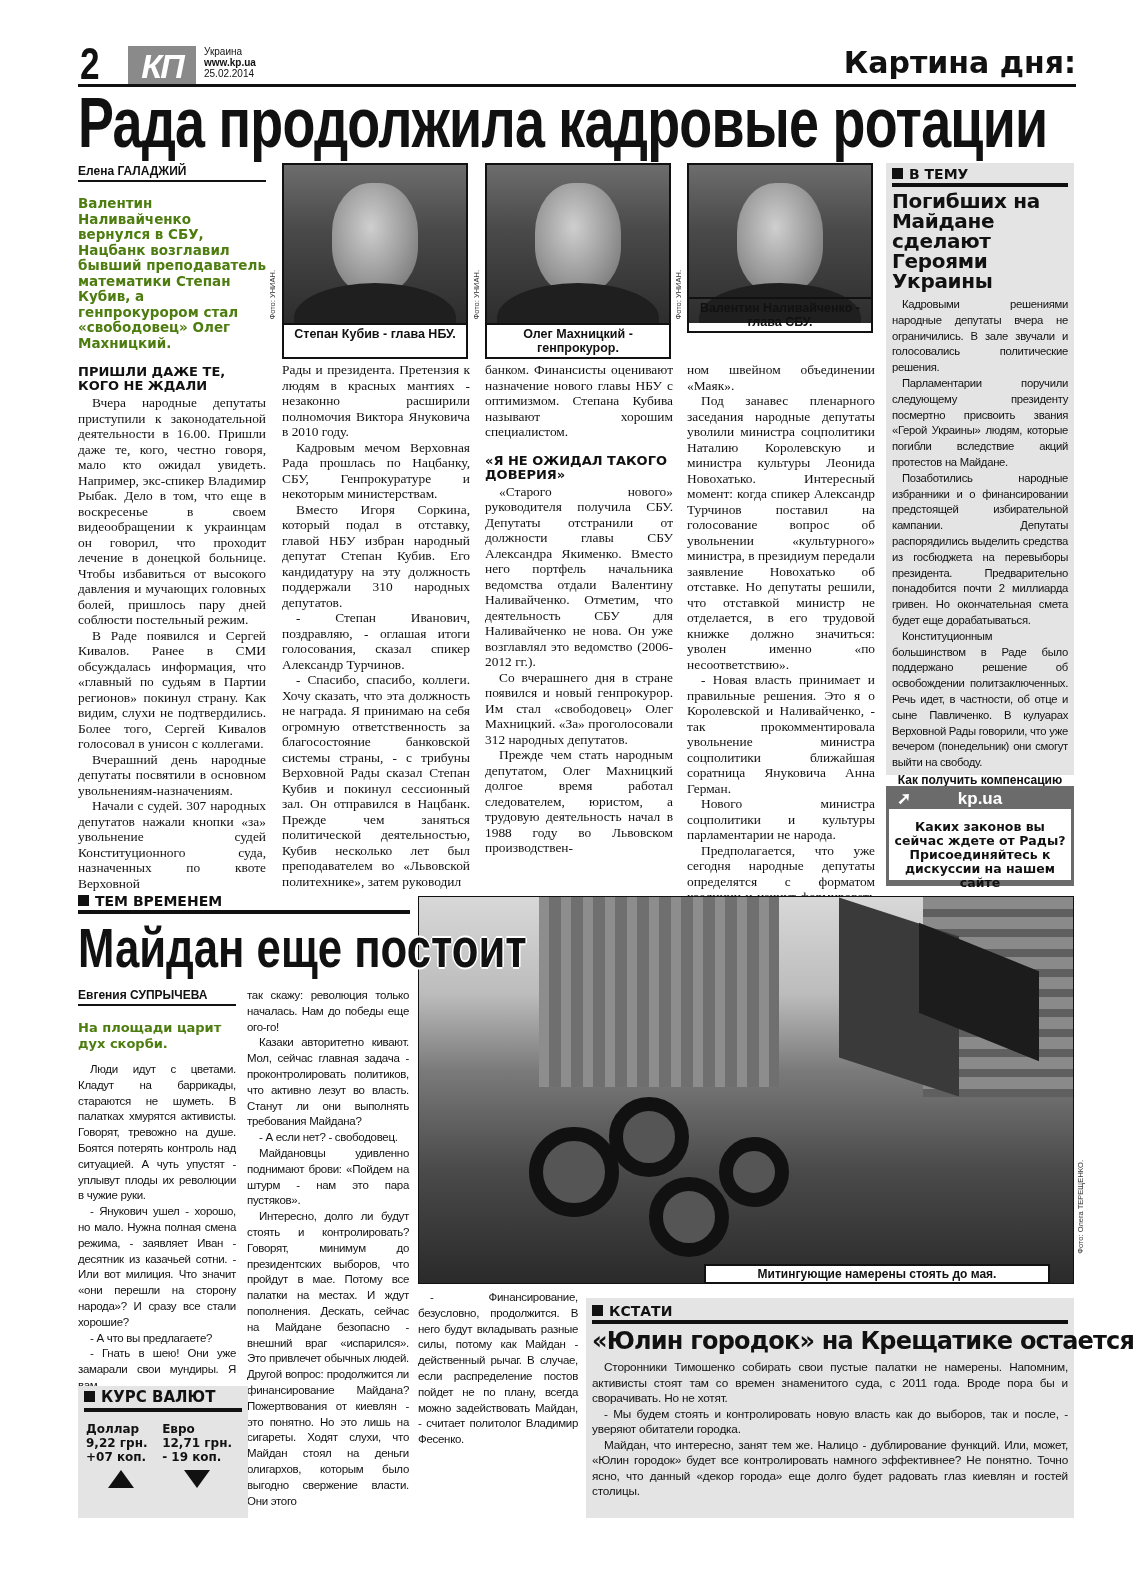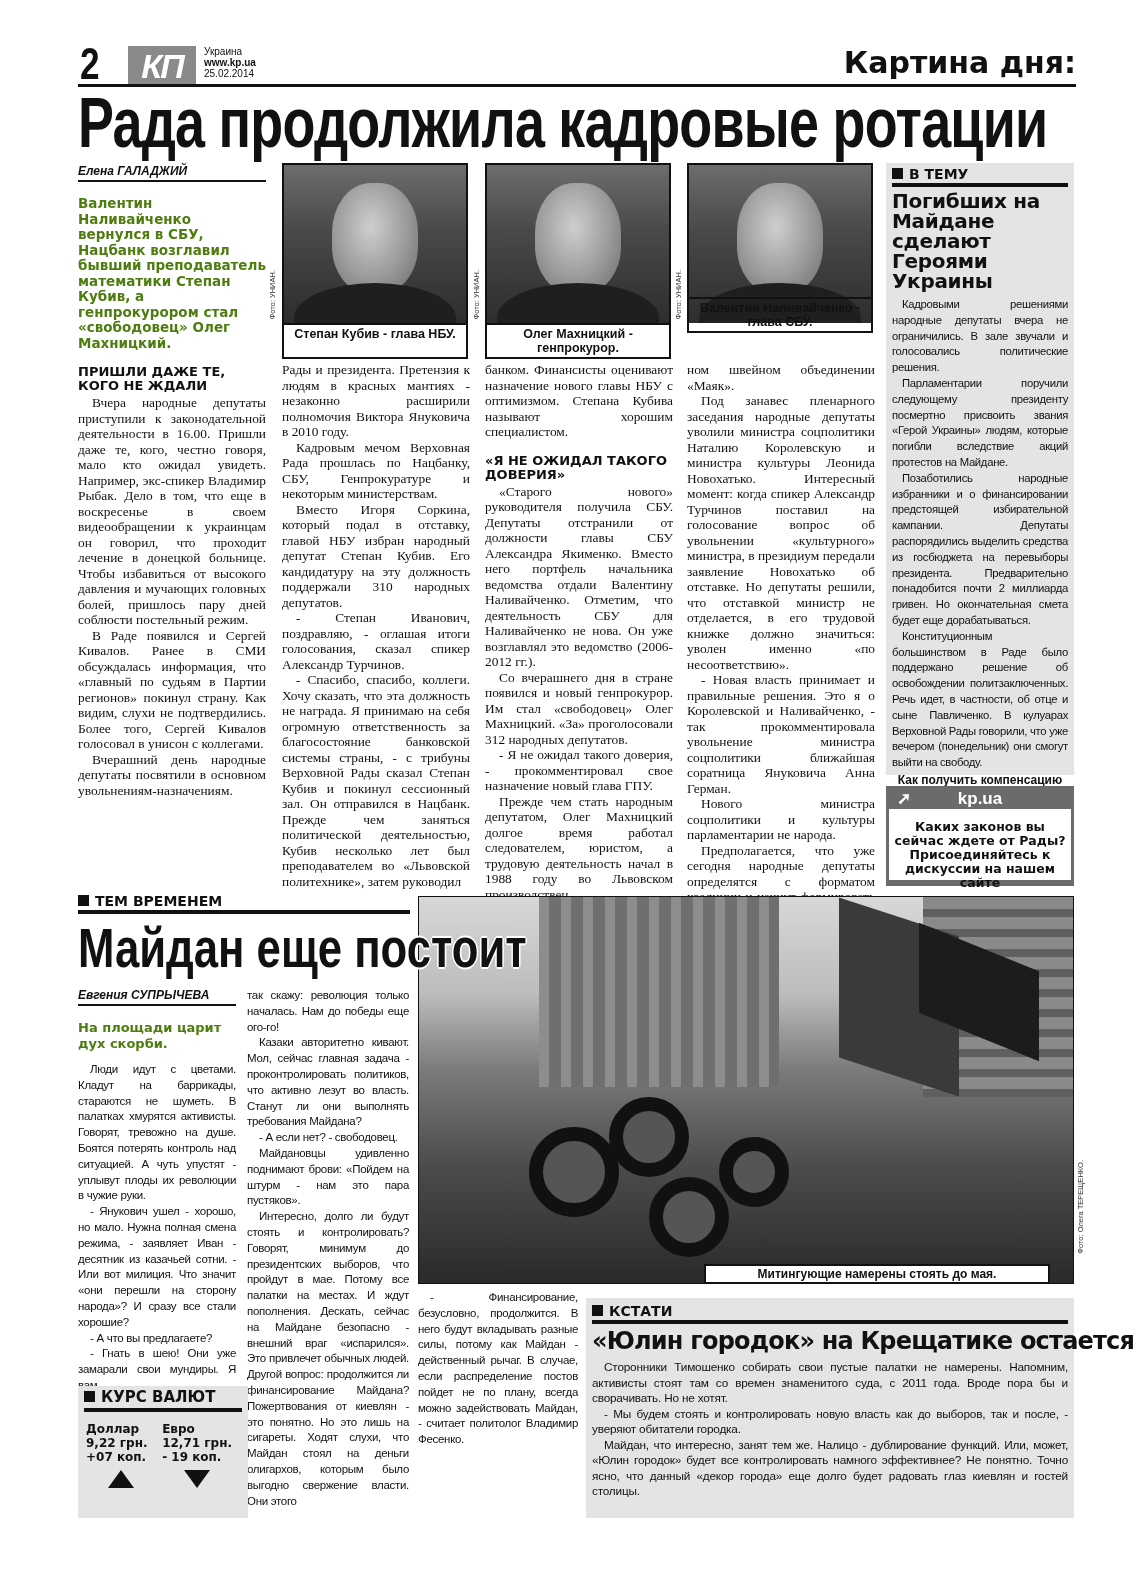--- a/index.html
+++ b/index.html
@@ -7,21 +7,21 @@
   .abs { position: absolute; }
   
   .page-num { left: 80px; top: 42px; font-family: "Liberation Sans", sans-serif; font-weight: bold; font-size: 44px; line-height: 44px; transform: scaleX(0.8); transform-origin: left; }
   .logo { left: 128px; top: 46px; width: 68px; height: 40px; background: #8a8a8a; color: #fff; font-family: "Liberation Sans", sans-serif; font-weight: bold; font-style: italic; font-size: 34px; line-height: 40px; text-align: center; letter-spacing: -2px; }
   .meta { left: 204px; top: 46px; font-family: "Liberation Sans", sans-serif; font-size: 10px; line-height: 11px; }
   .meta b { font-weight: bold; }
   .rubric { right: 62px; top: 44px; font-family: "DejaVu Sans", sans-serif; font-weight: bold; font-size: 30px; line-height: 38px; }
   .rule-top { left: 78px; top: 84px; width: 998px; height: 3px; background: #111; }
   .headline { left: 78px; top: 88px; width: 1000px; font-family: "Liberation Sans", sans-serif; font-weight: bold; font-size: 70px; line-height: 70px; transform: scaleX(0.77); transform-origin: left; white-space: nowrap; letter-spacing: -1px; }
   
-  .byline { font-family: "Liberation Sans", sans-serif; font-weight: bold; font-style: italic; font-size: 12px; border-bottom: 2px solid #111; padding-bottom: 2px; }
+  .byline { font-family: "Liberation Sans", sans-serif; font-weight: bold; font-size: 12px; border-bottom: 2px solid #111; padding-bottom: 2px; }
   .lead { font-family: "DejaVu Sans", sans-serif; font-weight: bold; color: #4d7c0f; font-size: 13.5px; line-height: 15.5px; }
   .subhead { font-family: "DejaVu Sans", sans-serif; font-weight: bold; font-size: 13px; line-height: 14px; }
   .body-serif p { font-family: "Liberation Serif", serif; font-size: 13.4px; line-height: 15.5px; text-align: justify; text-indent: 14px; hyphens: auto; }
   .body-sans p { font-family: "Liberation Sans", sans-serif; font-size: 11.5px; line-height: 15.8px; text-align: justify; text-indent: 12px; letter-spacing: -0.3px; }
   
   .portrait { border: 2px solid #111; background: #fff; }
   .portrait .img { position: absolute; left: 0; top: 0; right: 0; height: 158px; background: linear-gradient(180deg, #6d6d6d 0%, #4a4a4a 40%, #2d2d2d 100%); overflow: hidden; }
   .portrait .face { position: absolute; left: 50%; top: 18px; width: 86px; height: 110px; margin-left: -43px; border-radius: 45% 45% 42% 42%; background: radial-gradient(ellipse at 45% 40%, #cfcfcf 0%, #9a9a9a 55%, #6a6a6a 100%); }
   .portrait .shoulders { position: absolute; left: 10px; right: 10px; bottom: -30px; height: 70px; border-radius: 50% 50% 0 0; background: #1f1f1f; }
   .portrait .cap { position: absolute; left: 0; right: 0; bottom: 0; height: 34px; border-top: 2px solid #111; font-family: "Liberation Sans", sans-serif; font-weight: bold; font-size: 12.5px; line-height: 14px; text-align: center; padding-top: 2px; }
@@ -71,20 +71,21 @@
 <div class="abs headline">Рада продолжила кадровые ротации</div>
 
 <div class="abs" style="left:78px;top:164px;width:188px;">
   <div class="byline">Елена ГАЛАДЖИЙ</div>
   <div class="lead" style="margin-top:14px;">Валентин Наливайченко вернулся в СБУ, Нацбанк возглавил бывший преподаватель математики Степан Кубив, а генпрокурором стал «свободовец» Олег Махницкий.</div>
   <div class="subhead" style="margin-top:14px;">ПРИШЛИ ДАЖЕ ТЕ, КОГО НЕ ЖДАЛИ</div>
   <div class="body-serif" style="margin-top:2px;">
     <p>Вчера народные депутаты приступили к законодательной деятельности в 16.00. Пришли даже те, кого, честно говоря, мало кто ожидал увидеть. Например, экс-спикер Владимир Рыбак. Дело в том, что еще в воскресенье в своем видеообращении к украинцам он говорил, что проходит лечение в донецкой больнице. Чтобы избавиться от высокого давления и мучающих головных болей, пришлось пару дней соблюсти постельный режим.</p>
     <p>В Раде появился и Сергей Кивалов. Ранее в СМИ обсуждалась информация, что «главный по судьям в Партии регионов» покинул страну. Как видим, слухи не подтвердились. Более того, Сергей Кивалов голосовал в унисон с коллегами.</p>
     <p>Вчерашний день народные депутаты посвятили в основном увольнениям-назначениям.</p>
+    <p>Начали с судей. 307 народных депутатов нажали кнопки «за» увольнение судей Конституционного суда, назначенных по квоте Верховной</p>
   </div>
 </div>
 
 <div class="abs credit" style="left:268px;top:270px;">Фото: УНИАН.</div>
 <div class="abs portrait" style="left:282px;top:163px;width:186px;height:196px;">
   <div class="img">
       <div class="face"></div>
       <div class="shoulders"></div>
     </div>
   <div class="cap">Степан Кубив - глава НБУ.</div>
@@ -115,21 +116,20 @@
 </div>
 
 <div class="abs" style="left:485px;top:362px;width:188px;">
   <div class="body-serif">
       <p style="text-indent:0">банком. Финансисты оценивают назначение нового главы НБУ с оптимизмом. Степана Кубива называют хорошим специалистом.</p>
     </div>
   <div class="subhead" style="margin-top:14px;">«Я НЕ ОЖИДАЛ ТАКОГО ДОВЕРИЯ»</div>
   <div class="body-serif" style="margin-top:2px;">
     <p>«Старого нового» руководителя получила СБУ. Депутаты отстранили от должности главы СБУ Александра Якименко. Вместо него портфель начальника ведомства отдали Валентину Наливайченко. Отметим, что деятельность СБУ для Наливайченко не нова. Он уже возглавлял это ведомство (2006-2012 гг.).</p>
     <p>Со вчерашнего дня в стране появился и новый генпрокурор. Им стал «свободовец» Олег Махницкий. «За» проголосовали 312 народных депутатов.</p>
-    <p>- Я не ожидал такого доверия, - прокомментировал свое назначение новый глава ГПУ.</p>
     <p>Прежде чем стать народным депутатом, Олег Махницкий долгое время работал следователем, юристом, а трудовую деятельность начал в 1988 году во Львовском производствен-</p>
   </div>
 </div>
 
 <div class="abs body-serif" style="left:687px;top:362px;width:188px;">
   <p style="text-indent:0">ном швейном объединении «Маяк».</p>
   <p>Под занавес пленарного заседания народные депутаты уволили министра соцполитики Наталию Королевскую и министра культуры Леонида Новохатько. Интересный момент: когда спикер Александр Турчинов поставил на голосование вопрос об увольнении «культурного» министра, в президиум передали заявление Новохатько об отставке. Но депутаты решили, что отставкой министр не отделается, в его трудовой книжке должно значиться: уволен именно «по несоответствию».</p>
   <p>- Новая власть принимает и правильные решения. Это я о Королевской и Наливайченко, - так прокомментировала увольнение министра соцполитики ближайшая соратница Януковича Анна Герман.</p>
   <p>Нового министра соцполитики и культуры парламентарии не народа.</p>
   <p>Предполагается, что уже сегодня народные депутаты определятся с форматом коалиции и начнут формировать правительство.</p>

